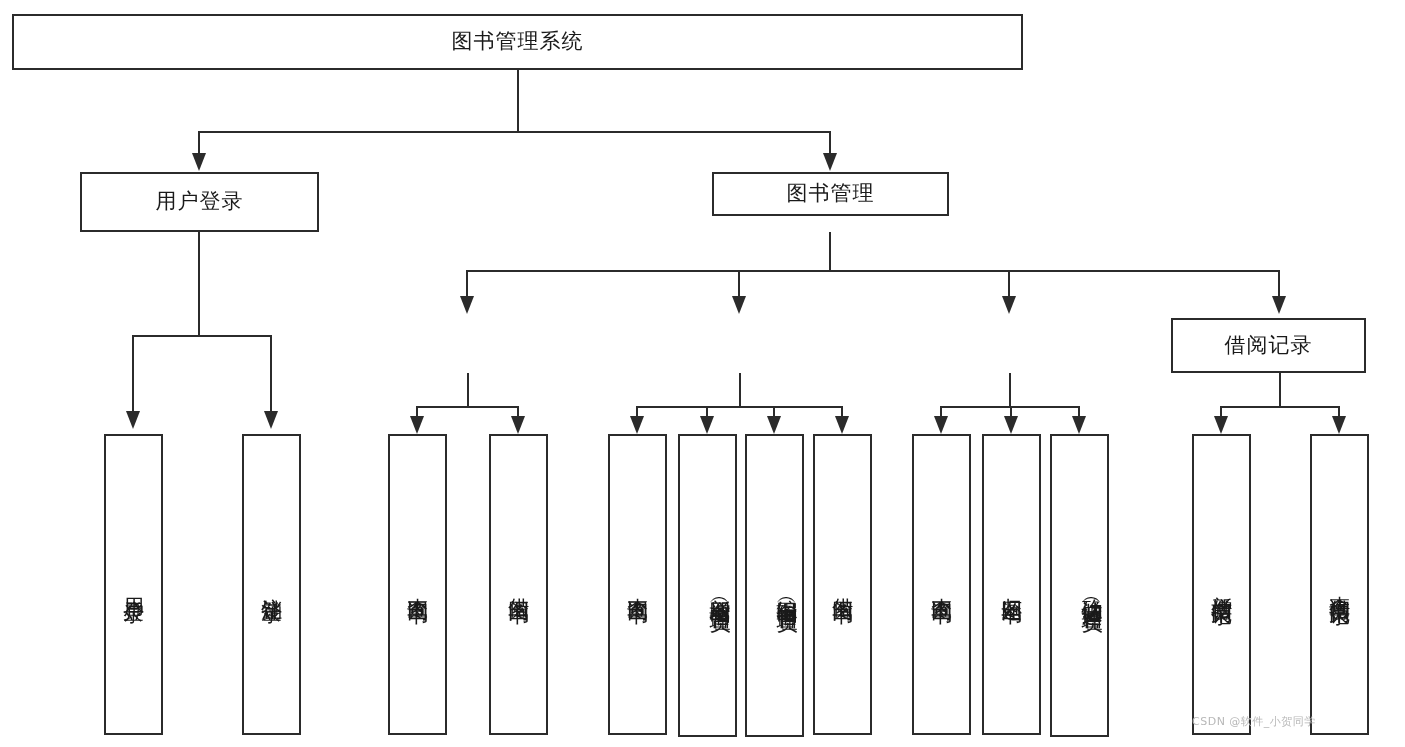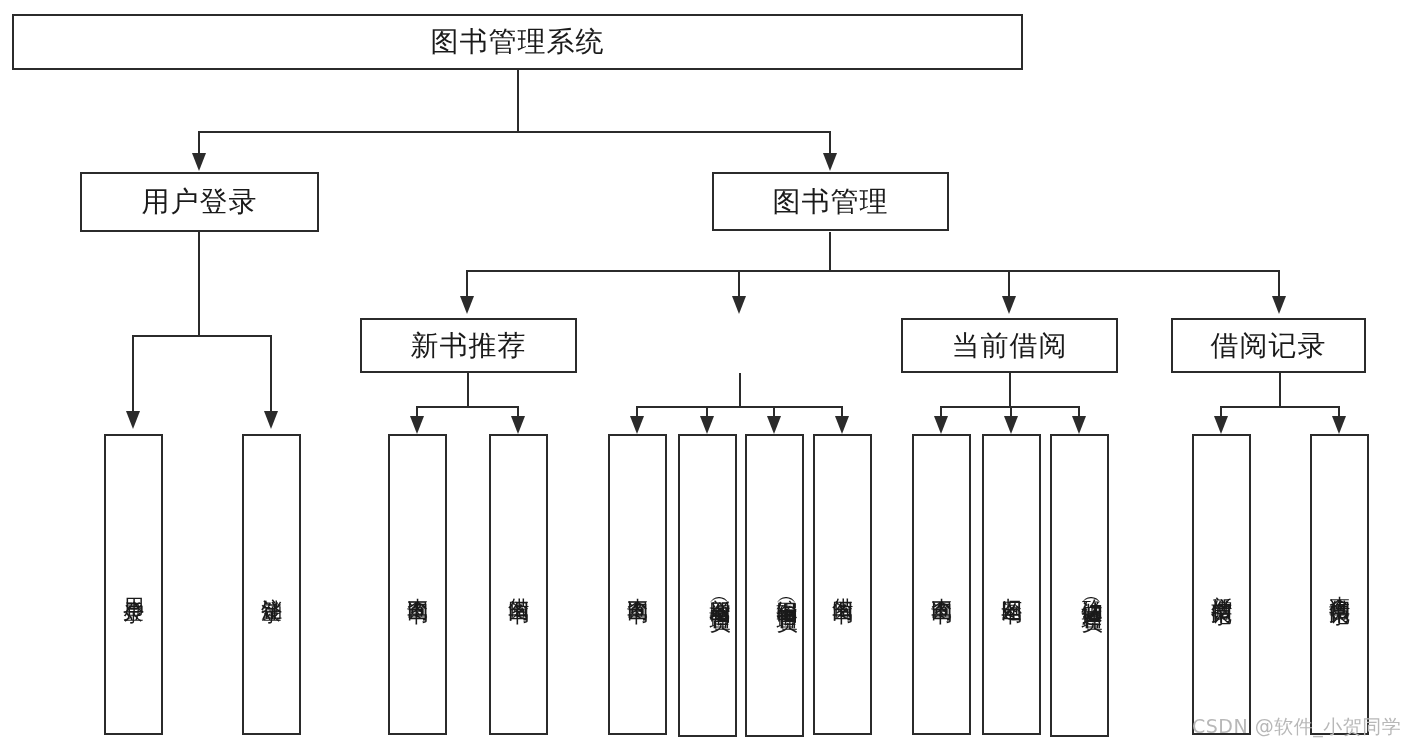--- a/index.html
+++ b/index.html
@@ -21,21 +21,21 @@
     position: absolute;
     box-sizing: border-box;
     border: 2px solid #2b2b2b;
     background: #ffffff;
     display: flex;
     align-items: center;
     justify-content: center;
     color: #1a1a1a;
   }
   .node.horiz {
-    font-size: 28px;
+    font-size: 21px;
     letter-spacing: 1px;
     line-height: 1.2;
   }
   .node.vert {
     writing-mode: vertical-rl;
     text-orientation: upright;
     font-size: 21px;
     line-height: 1.45;
     letter-spacing: 2px;
     align-items: flex-start;
@@ -61,21 +61,21 @@
     position: absolute;
     width: 0;
     height: 0;
     border-left: 7px solid transparent;
     border-right: 7px solid transparent;
     border-top: 18px solid #2b2b2b;
   }
   .watermark {
     position: absolute;
     color: #b8b8b8;
-    font-size: 19px;
+    font-size: 11px;
     letter-spacing: 0.5px;
     white-space: nowrap;
     pointer-events: none;
   }
 </style>
 </head>
 <body>
 
 <div id="canvas">
 
@@ -88,21 +88,21 @@
   <div class="edge h" style="left:198px; top:131px; width:633px; height:2px;"></div>
 
   <div class="edge v" style="left:198px; top:131px; width:2px; height:26px;"></div>
   <div class="arrow" style="left:192px; top:153px;"></div>
   <div class="edge v" style="left:829px; top:131px; width:2px; height:26px;"></div>
   <div class="arrow" style="left:823px; top:153px;"></div>
 
   <div class="node horiz" style="left:80px; top:172px; width:239px; height:60px;">
     <span>用户登录</span>
   </div>
-  <div class="node horiz" style="left:712px; top:172px; width:237px; height:59px;">
+  <div class="node horiz" style="left:712px; top:172px; width:237px; height:44px;">
     <span>图书管理</span>
   </div>
 
   <div class="edge v" style="left:198px; top:232px; width:2px; height:104px;"></div>
   <div class="edge h" style="left:132px; top:335px; width:140px; height:2px;"></div>
   <div class="edge v" style="left:132px; top:335px; width:2px; height:78px;"></div>
   <div class="arrow" style="left:126px; top:411px;"></div>
   <div class="edge v" style="left:270px; top:335px; width:2px; height:78px;"></div>
   <div class="arrow" style="left:264px; top:411px;"></div>
 
@@ -110,26 +110,20 @@
   <div class="edge h" style="left:466px; top:270px; width:814px; height:2px;"></div>
   <div class="edge v" style="left:466px; top:270px; width:2px; height:28px;"></div>
   <div class="arrow" style="left:460px; top:296px;"></div>
   <div class="edge v" style="left:738px; top:270px; width:2px; height:28px;"></div>
   <div class="arrow" style="left:732px; top:296px;"></div>
   <div class="edge v" style="left:1008px; top:270px; width:2px; height:28px;"></div>
   <div class="arrow" style="left:1002px; top:296px;"></div>
   <div class="edge v" style="left:1278px; top:270px; width:2px; height:28px;"></div>
   <div class="arrow" style="left:1272px; top:296px;"></div>
 
-  <div class="node horiz" style="left:360px; top:318px; width:217px; height:55px;">
-    <span>新书推荐</span>
-  </div>
-  <div class="node horiz" style="left:901px; top:318px; width:217px; height:55px;">
-    <span>当前借阅</span>
-  </div>
   <div class="node horiz" style="left:1171px; top:318px; width:195px; height:55px;">
     <span>借阅记录</span>
   </div>
 
   <div class="edge v" style="left:467px; top:373px; width:2px; height:34px;"></div>
   <div class="edge h" style="left:416px; top:406px; width:103px; height:2px;"></div>
   <div class="edge v" style="left:416px; top:406px; width:2px; height:12px;"></div>
   <div class="arrow" style="left:410px; top:416px;"></div>
   <div class="edge v" style="left:517px; top:406px; width:2px; height:12px;"></div>
   <div class="arrow" style="left:511px; top:416px;"></div>

